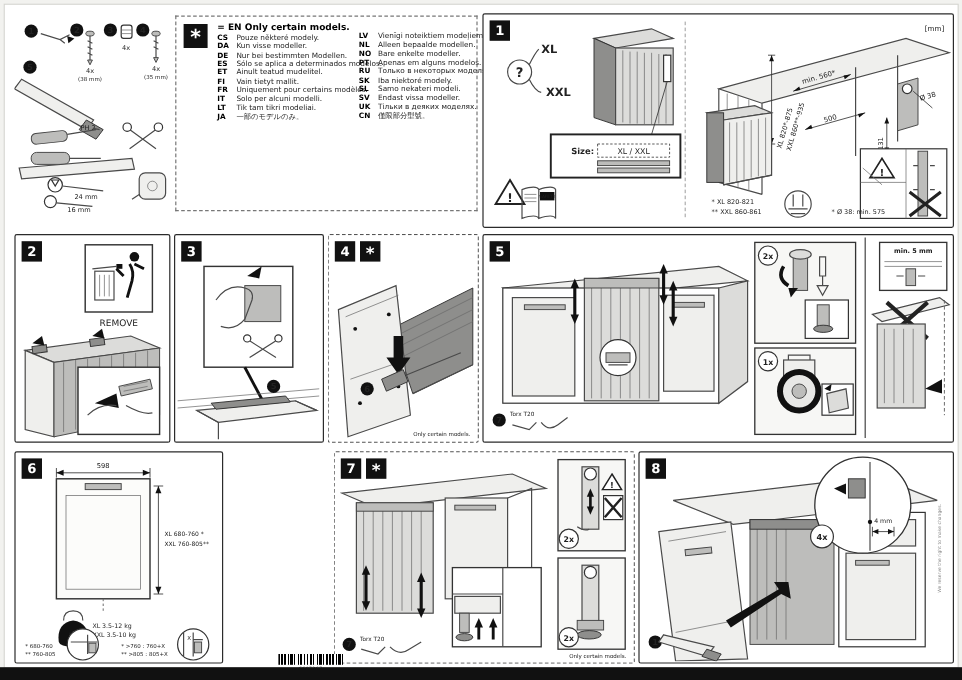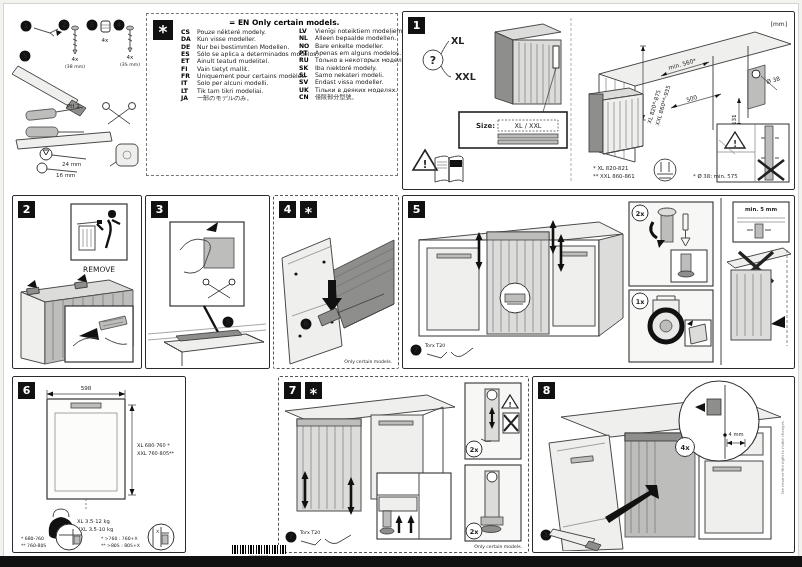--- a/index.html
+++ b/index.html
@@ -27,21 +27,21 @@
   .wht{fill:#fff;stroke:#333;stroke-width:1;}
   .dimline{stroke:#333;stroke-width:.7;fill:none;}
   
   #legend{position:absolute;left:146px;top:13px;width:252px;height:163px;border:1.2px dashed #777;
           background:#fff;box-sizing:border-box;padding:4px 4px 2px 6px;}
   #legend .lstar{position:absolute;left:6px;top:6px;width:20px;height:20px;background:#111;color:#fff;
           font-size:17px;font-weight:bold;display:flex;align-items:center;justify-content:center;}
   #legend .lstar span{position:relative;top:2px;}
   #legend .cols{display:flex;margin-left:28px;}
   #legend .col{width:118px;}
-  #legend .hdr{font-size:7.5px;font-weight:bold;white-space:nowrap;margin-bottom:1px;margin-left:48px;}
+  #legend .hdr{font-size:7.5px;font-weight:bold;white-space:nowrap;margin-bottom:1px;}
   #legend .row{display:flex;font-size:6.1px;line-height:7.35px;white-space:nowrap;}
   #legend .code{font-weight:bold;width:16px;flex:0 0 16px;}
   #legend .txt{color:#222;}
   #barcode{position:absolute;left:232px;top:545px;width:54px;height:13px;}
   #barcode .bars{width:54px;height:9px;background:repeating-linear-gradient(90deg,#000 0 1px,#fff 1px 2px,#000 2px 4px,#fff 4px 5px,#000 5px 6px,#fff 6px 8px);}
   #barcode .num{font-size:3.8px;text-align:center;color:#222;letter-spacing:.4px;}
   #sidenote{position:absolute;left:780px;top:420px;width:8px;font-size:3.8px;color:#888;
             writing-mode:vertical-rl;transform:rotate(180deg);white-space:nowrap;}
 </style>
 </head>

